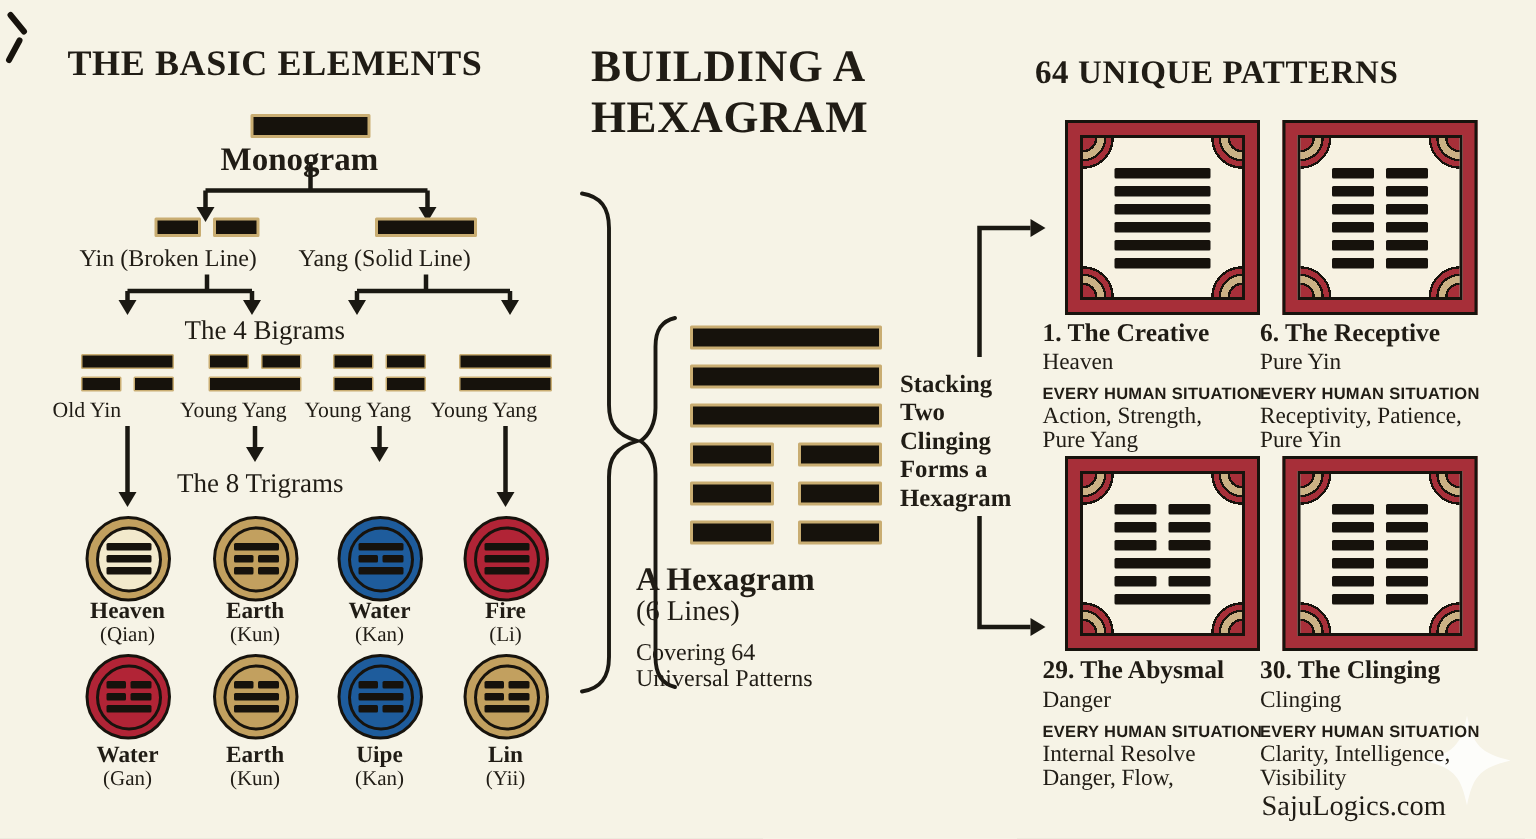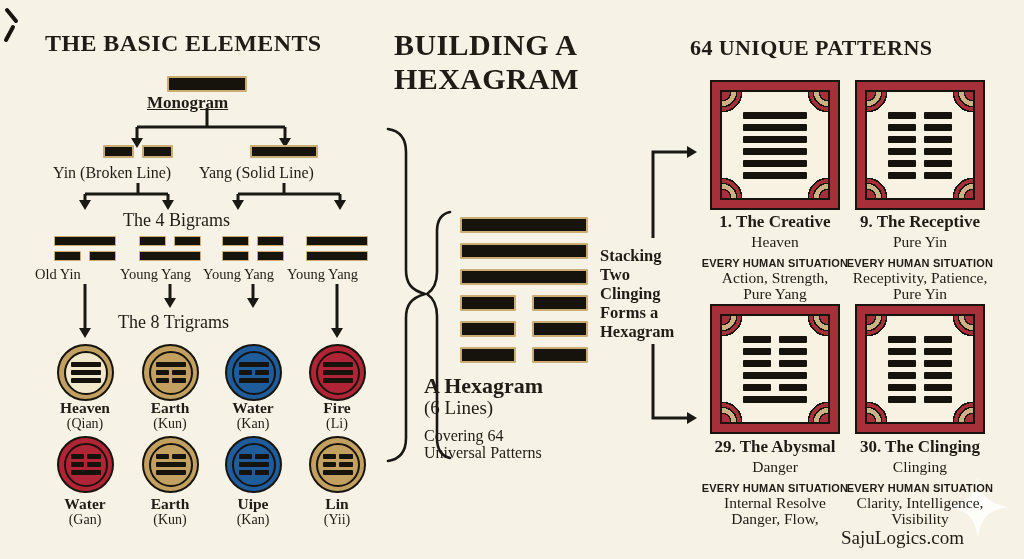--- a/index.html
+++ b/index.html
@@ -55,21 +55,21 @@
   .card-inner{position:relative;width:100%;height:100%;background:#f7f2e2;
         border:2px solid #17130d;box-sizing:border-box;
         display:flex;align-items:center;justify-content:center;}
   .card .glines{position:static;--bw:64px;--bh:7px;--gap:5px;--bb:0px;}
   .corner{position:absolute;width:21px;height:21px;}
   .corner.tl{top:0;left:0;background:radial-gradient(circle at top left,#a72f39 0 8px,#17130d 8px 9.5px,#cbb285 9.5px 14px,#17130d 14px 15.5px,#a72f39 15.5px 19px,#17130d 19px 20.5px,transparent 20.5px);}
   .corner.tr{top:0;right:0;background:radial-gradient(circle at top right,#a72f39 0 8px,#17130d 8px 9.5px,#cbb285 9.5px 14px,#17130d 14px 15.5px,#a72f39 15.5px 19px,#17130d 19px 20.5px,transparent 20.5px);}
   .corner.bl{bottom:0;left:0;background:radial-gradient(circle at bottom left,#a72f39 0 8px,#17130d 8px 9.5px,#cbb285 9.5px 14px,#17130d 14px 15.5px,#a72f39 15.5px 19px,#17130d 19px 20.5px,transparent 20.5px);}
   .corner.br{bottom:0;right:0;background:radial-gradient(circle at bottom right,#a72f39 0 8px,#17130d 8px 9.5px,#cbb285 9.5px 14px,#17130d 14px 15.5px,#a72f39 15.5px 19px,#17130d 19px 20.5px,transparent 20.5px);}
 
-  .card-text{position:absolute;width:160px;text-align:center;}
+  .card-text{position:absolute;width:160px;}
   .card-title{font-weight:700;font-size:17px;line-height:19px;}
   .card-subtitle{font-size:15.5px;line-height:18px;margin-top:2px;}
   .card-situation{font-family:"Liberation Sans", sans-serif;font-weight:700;font-size:11px;
                   letter-spacing:.2px;margin-top:6px;line-height:13px;}
   .card-trait{font-size:15.5px;line-height:16px;}
   .card-trait:first-of-type{margin-top:2px;}
 
   .footer{position:absolute;font-size:19px;}
 </style>
 </head>
@@ -117,21 +117,21 @@
              C974 517 969 512 949 507 C969 502 974 497 978 477 Z" fill="#ffffff" opacity="0.8"></path>
   </svg>
 
   <div class="ctr h-main" style="left:45px;top:30px;width:330px;">THE BASIC ELEMENTS</div>
 
   <div class="glines sym-mono">
       <div class="gl-row">
         <i></i>
       </div>
     </div>
-  <div class="ctr bold" style="left:147px;top:93px;width:120px;font-size:17px;text-decoration:underline;">Monogram</div>
+  <div class="ctr bold" style="left:147px;top:93px;width:120px;font-size:22px;">Monogram</div>
 
   <div class="glines sym-yin">
       <div class="gl-row broken">
         <i></i>
         <i></i>
       </div>
     </div>
   <div class="glines sym-yang">
       <div class="gl-row">
         <i></i>
@@ -443,21 +443,21 @@
   </div>
 
   <div class="card-text" style="left:695px;top:212px;">
     <div class="card-title">1. The Creative</div>
     <div class="card-subtitle">Heaven</div>
     <div class="card-situation">EVERY HUMAN SITUATION</div>
     <div class="card-trait">Action, Strength,</div>
     <div class="card-trait">Pure Yang</div>
   </div>
   <div class="card-text" style="left:840px;top:212px;">
-    <div class="card-title">9. The Receptive</div>
+    <div class="card-title">6. The Receptive</div>
     <div class="card-subtitle">Pure Yin</div>
     <div class="card-situation">EVERY HUMAN SITUATION</div>
     <div class="card-trait">Receptivity, Patience,</div>
     <div class="card-trait">Pure Yin</div>
   </div>
 
   <div class="card" style="left:710px;top:304px;">
     <div class="card-inner">
       <span class="corner tl"></span>
       <span class="corner tr"></span>

